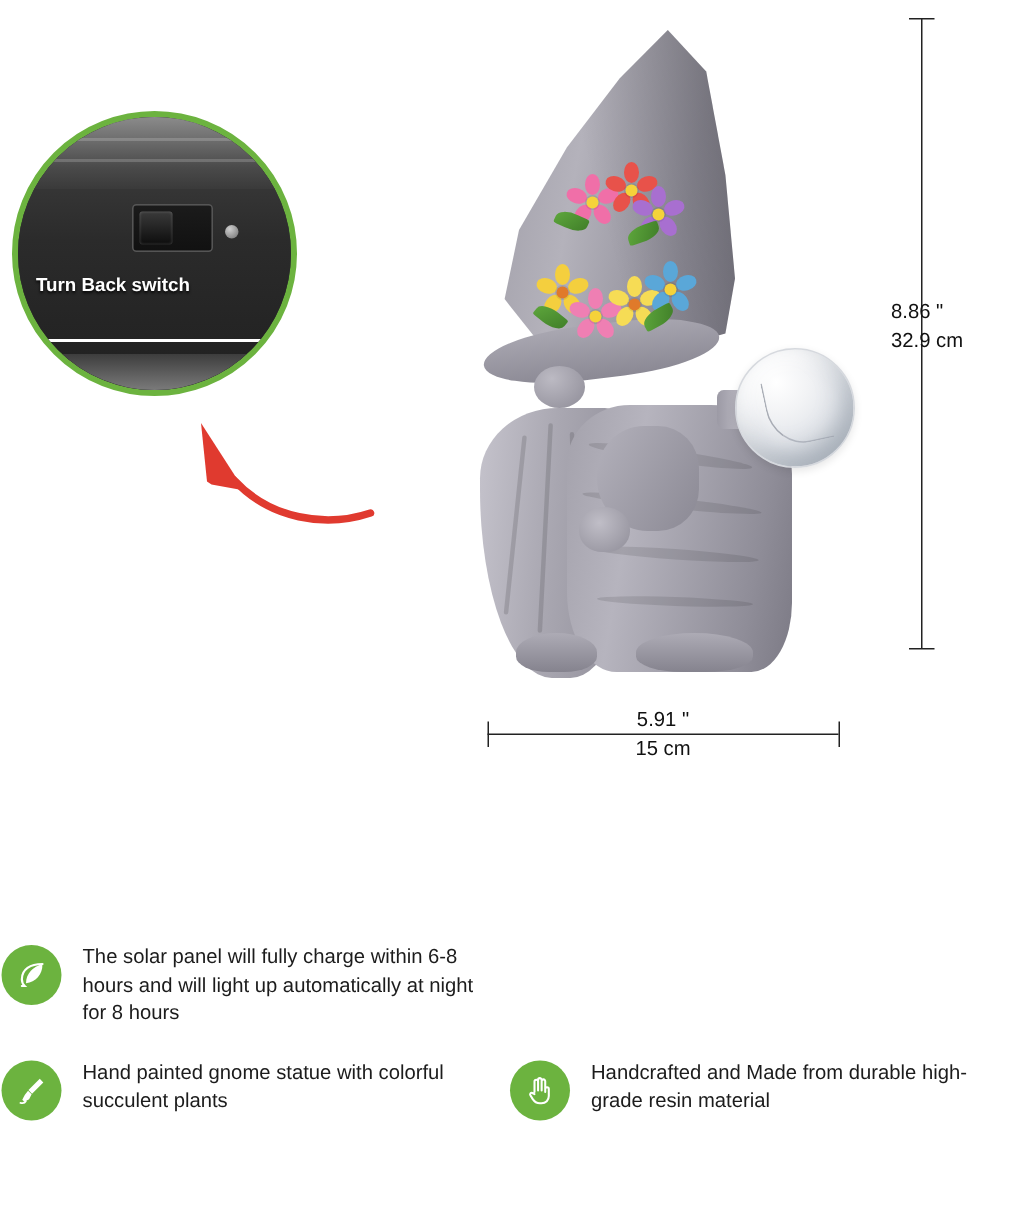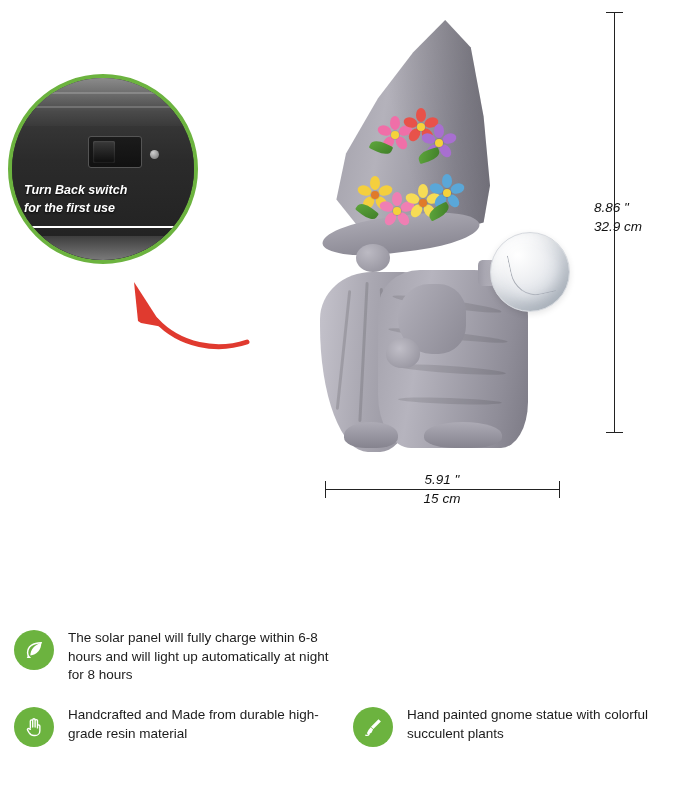--- a/index.html
+++ b/index.html
@@ -16,21 +16,20 @@
     overflow: hidden;
   }
 
   
   .photo-area {
     position: absolute;
     left: 0;
     top: 0;
     width: 561px;
     height: 600px;
-    font-style: italic;
   }
 
   
   .statue {
     position: absolute;
     left: 320px;
     top: 20px;
     width: 240px;
     height: 420px;
   }
@@ -368,21 +367,21 @@
     width: 679px;
   }
   .feature-row {
     display: flex;
   }
   .feature {
     display: flex;
     align-items: flex-start;
     width: 339px;
     box-sizing: border-box;
-    padding: 10px 10px 10px 14px;
+    padding: 10px 10px 10px 1px;
   }
   .feature .badge {
     flex: 0 0 auto;
     width: 40px;
     height: 40px;
     border-radius: 50%;
     background: #6cb33f;
     display: flex;
     align-items: center;
     justify-content: center;
@@ -506,21 +505,20 @@
       <div class="panel-top">
         <div class="panel-line" style="left:0; top:14px; width:210px;"></div>
         <div class="panel-line" style="left:0; top:28px; width:210px;"></div>
       </div>
       <div class="switch-box">
         <div class="switch-toggle"></div>
       </div>
       <div class="screw"></div>
       <div class="inset-caption">
         <div>Turn Back switch</div>
-        <div>for the first use</div>
       </div>
       <div class="inset-underline"></div>
       <div class="inset-bottom"></div>
     </div>
   </div>
 
   <svg class="arrow-svg" viewBox="0 0 130 76">
     <path d="M125 66 C 95 76, 58 70, 34 44" stroke="#e03a2f" stroke-width="5" fill="none" stroke-linecap="round"></path>
     <path d="M12 6 L 41 51 L 19 47 L 16 45 Z" fill="#e03a2f"></path>
   </svg>
@@ -554,30 +552,30 @@
       </div>
       <div class="text">The solar panel will fully charge within 6-8 hours and will light up automatically at night for 8 hours</div>
     </div>
 
   </div>
 
   <div class="feature-row">
     <div class="feature">
       <div class="badge">
         <svg width="22" height="22" viewBox="0 0 24 24" aria-hidden="true">
-          <path d="M8 13V5.5a1.3 1.3 0 0 1 2.6 0V12m0-.5V4.3a1.3 1.3 0 0 1 2.6 0V12m0-.5V5.2a1.3 1.3 0 0 1 2.6 0V13m0-2a1.3 1.3 0 0 1 2.6 0v5c0 3-2.2 5.3-5.3 5.3h-1.2c-2.6 0-4-1.2-5.3-3.2L5 15.4c-.6-1 .3-2.1 1.4-1.6L8 14.6" fill="none" stroke="#ffffff" stroke-width="1.5" stroke-linecap="round" stroke-linejoin="round"></path>
-        </svg>
-      </div>
-      <div class="text">Handcrafted and Made from durable high-grade resin material</div>
-    </div>
-
-    <div class="feature">
-      <div class="badge">
-        <svg width="22" height="22" viewBox="0 0 24 24" aria-hidden="true">
           <path d="M18 3.5l2.6 2.6-8.2 8.2-2.6-2.6z" fill="#ffffff"></path>
           <path d="M9.5 12.2l2.6 2.6-1.8 3.6-3.6 1.8-1.4-1.4 1.8-3.6z" fill="#ffffff"></path>
           <path d="M4 21c1.6.4 3.2 0 3.8-1.2" fill="none" stroke="#ffffff" stroke-width="1.4" stroke-linecap="round"></path>
         </svg>
       </div>
       <div class="text">Hand painted gnome statue with colorful succulent plants</div>
     </div>
+
+    <div class="feature">
+      <div class="badge">
+        <svg width="22" height="22" viewBox="0 0 24 24" aria-hidden="true">
+          <path d="M8 13V5.5a1.3 1.3 0 0 1 2.6 0V12m0-.5V4.3a1.3 1.3 0 0 1 2.6 0V12m0-.5V5.2a1.3 1.3 0 0 1 2.6 0V13m0-2a1.3 1.3 0 0 1 2.6 0v5c0 3-2.2 5.3-5.3 5.3h-1.2c-2.6 0-4-1.2-5.3-3.2L5 15.4c-.6-1 .3-2.1 1.4-1.6L8 14.6" fill="none" stroke="#ffffff" stroke-width="1.5" stroke-linecap="round" stroke-linejoin="round"></path>
+        </svg>
+      </div>
+      <div class="text">Handcrafted and Made from durable high-grade resin material</div>
+    </div>
   </div>
 </div>
 
 </body></html>

